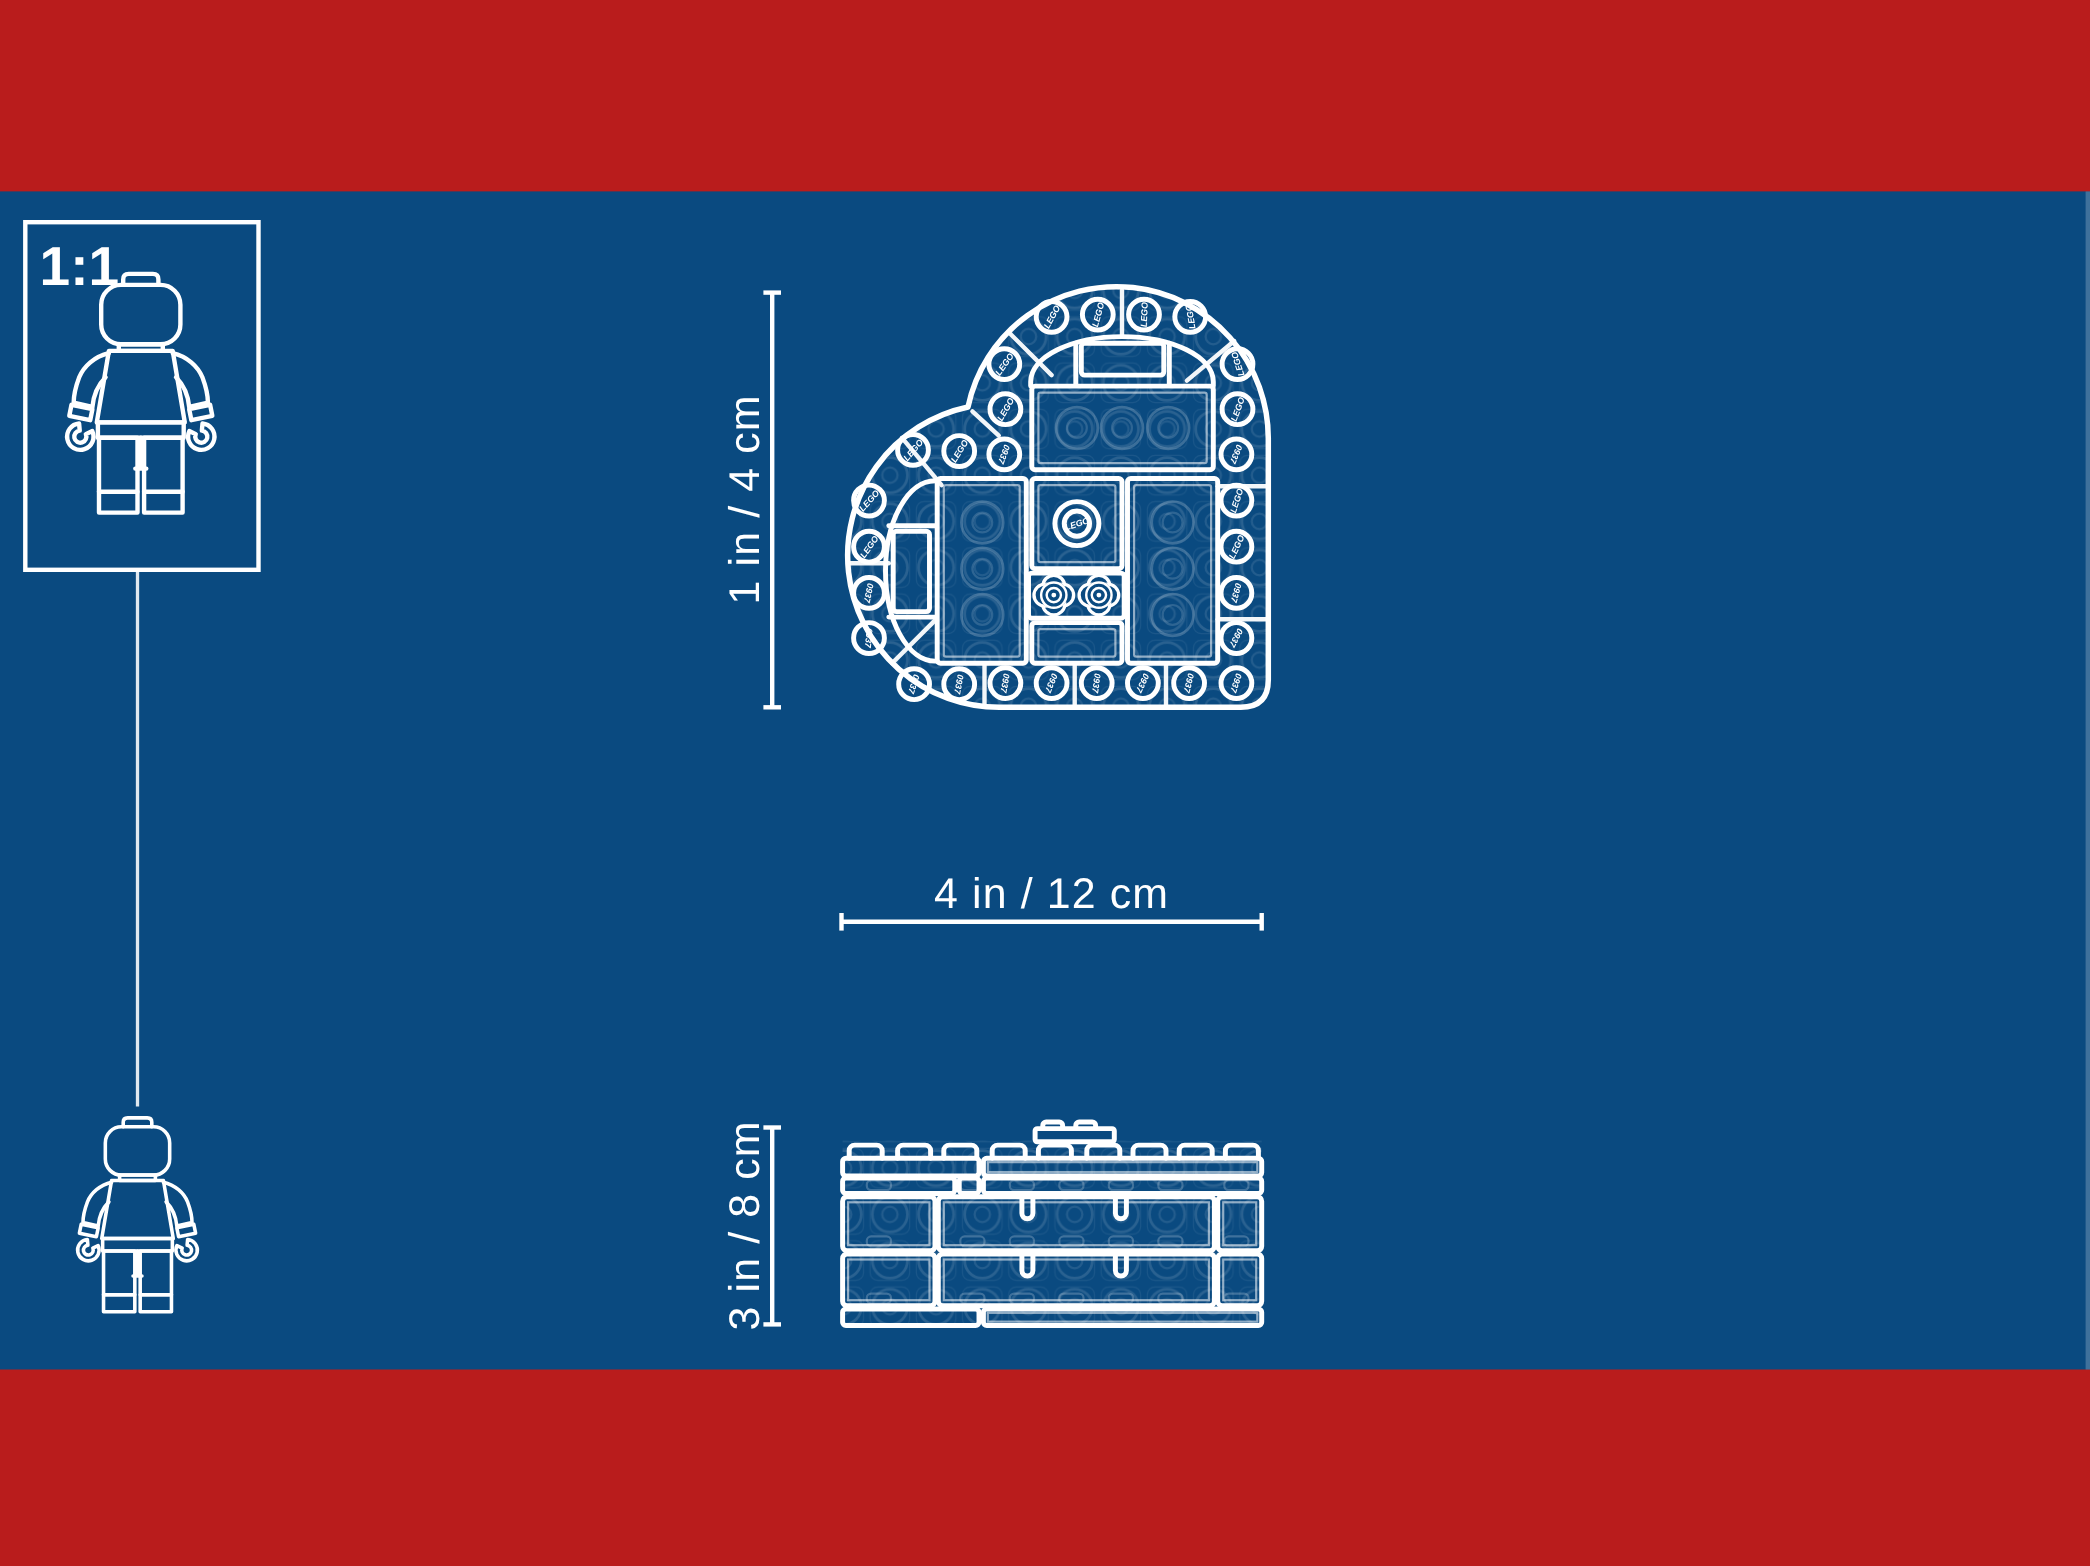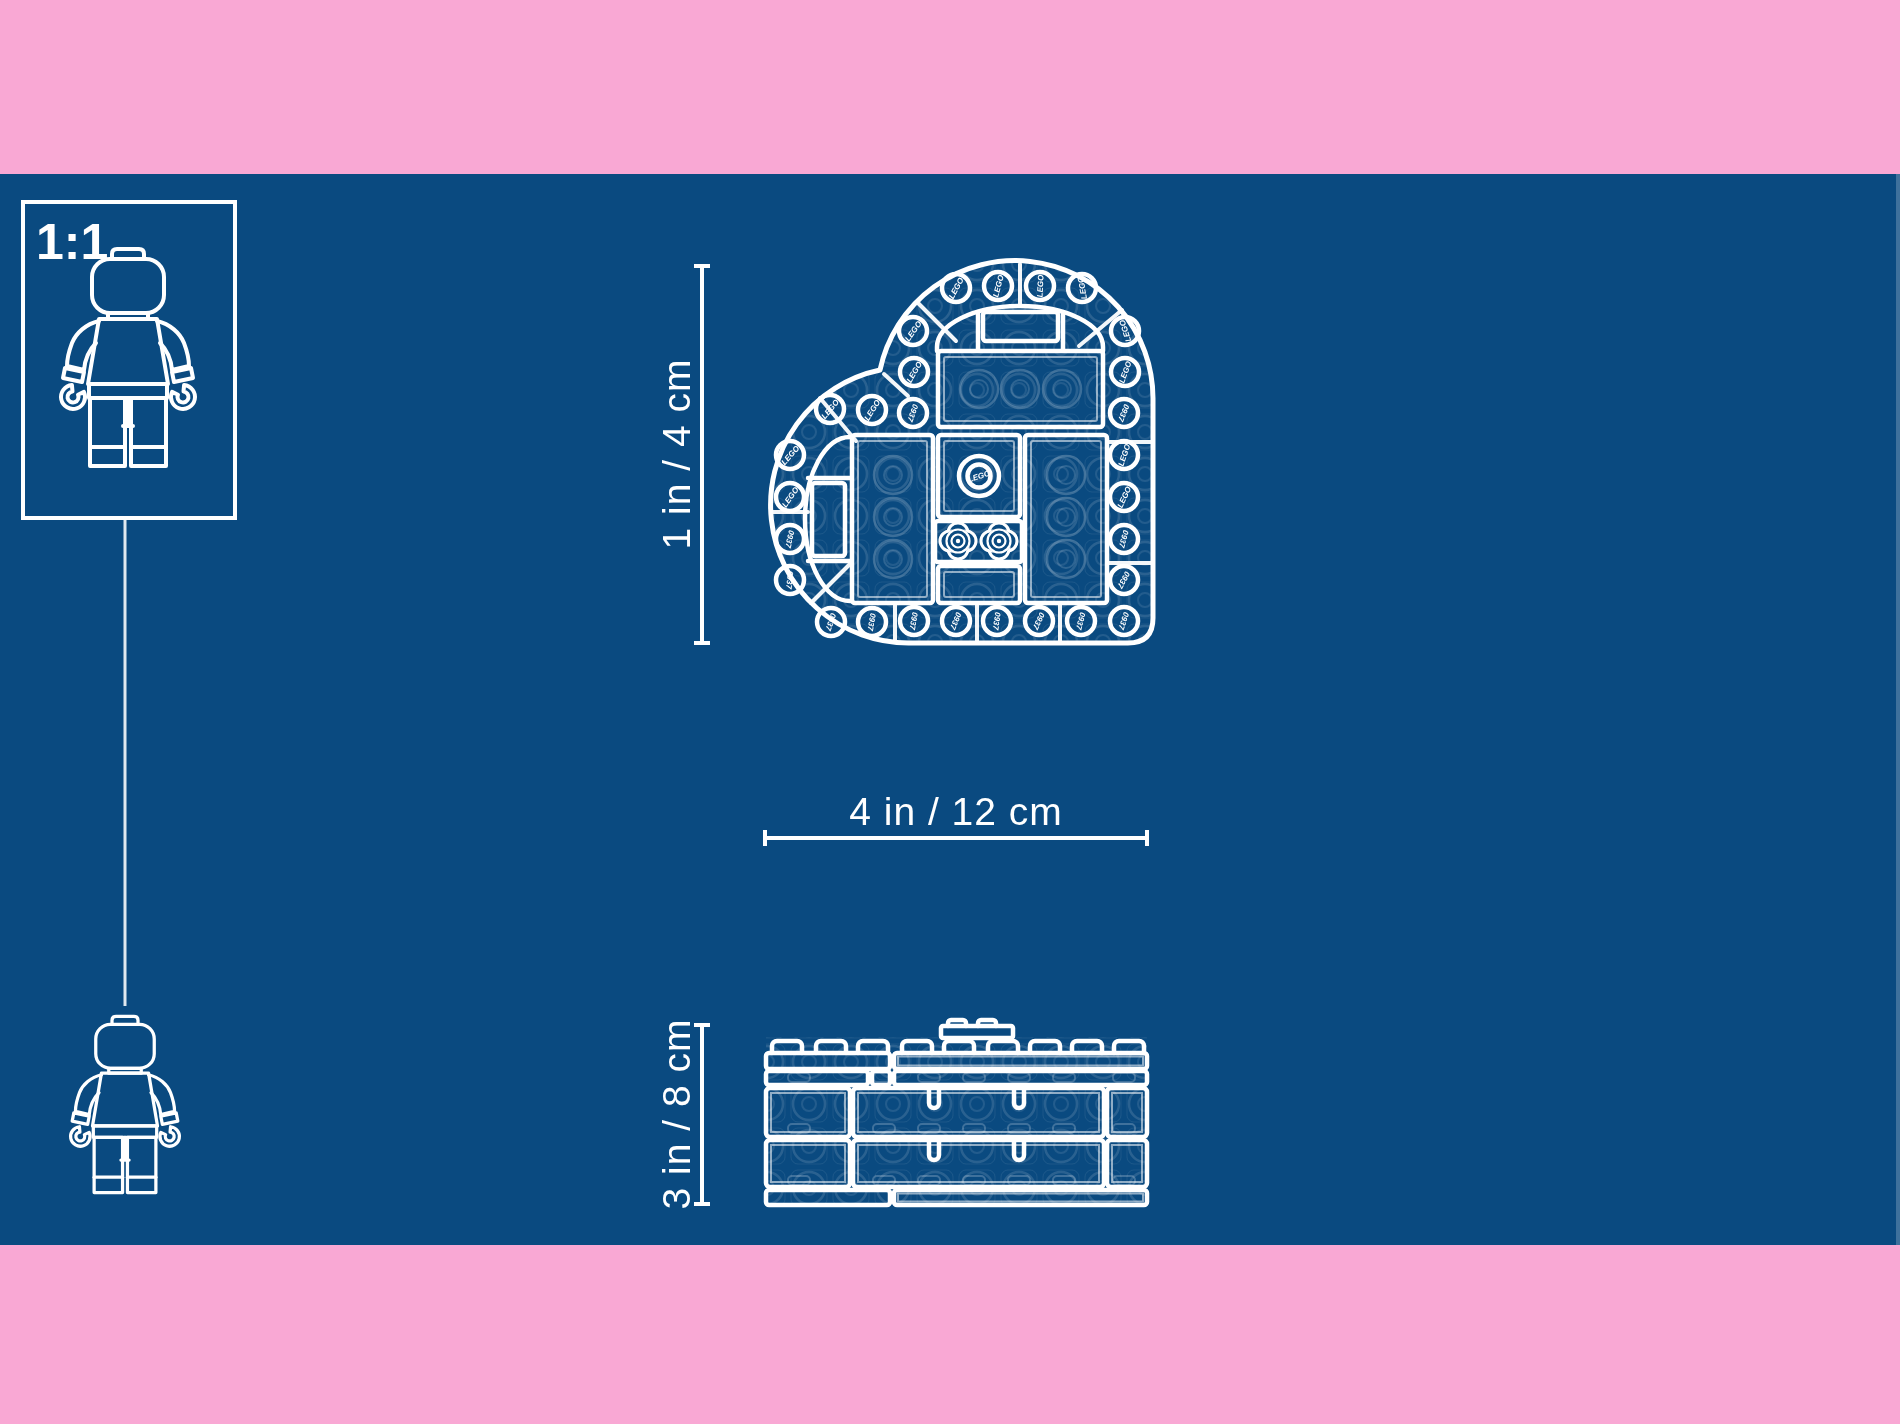--- a/index.html
+++ b/index.html
@@ -1,16 +1,16 @@
 <!DOCTYPE html>
 <html><head>
 <meta charset="utf-8">
 <style>
   html,body{margin:0;padding:0;background:#ffffff;}
-  .stage{position:relative;width:1900px;height:1424px;background:#f9a8d4;overflow:hidden;
+  .stage{position:relative;width:1900px;height:1424px;background:#b91c1c;overflow:hidden;
          font-family:"Liberation Sans",sans-serif;}
   svg{display:block}
   .wline{stroke:#fff;stroke-width:4.5;fill:none;stroke-linejoin:round;stroke-linecap:round}
   .outline{stroke:#fff;stroke-width:5;stroke-linejoin:round}
   .inset{stroke:rgba(255,255,255,.55);stroke-width:2;fill:none}
   .seam{stroke:rgba(255,255,255,.95);stroke-width:4;stroke-linecap:round}
   .stud-ring{stroke:#fff;stroke-width:4.5;fill:none}
   .stud-text{fill:#fff;font-family:"Liberation Sans",sans-serif;font-size:8px;font-style:italic;font-weight:700;text-anchor:middle}
   .ghost1{stroke:rgba(255,255,255,.20);stroke-width:2.5;fill:none}
   .ghost2{stroke:rgba(255,255,255,.15);stroke-width:2;fill:none}

